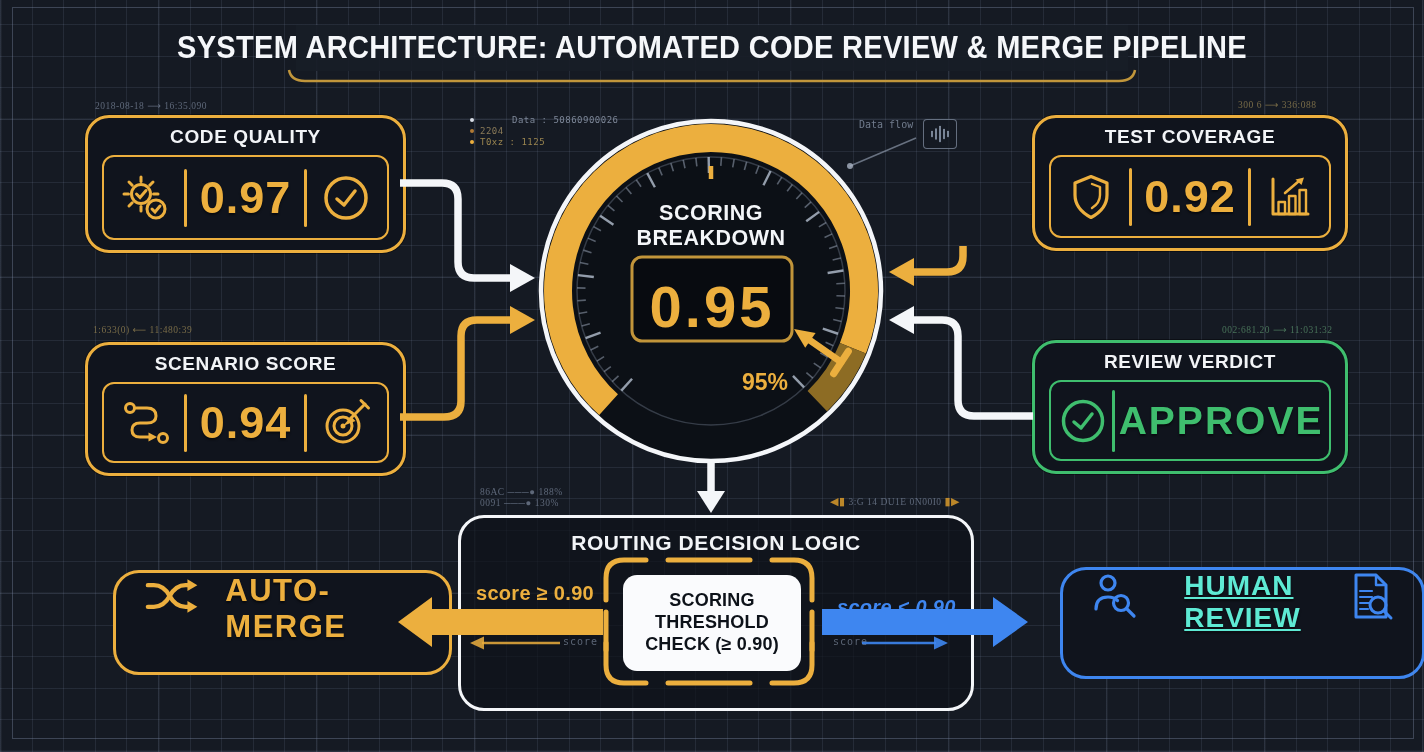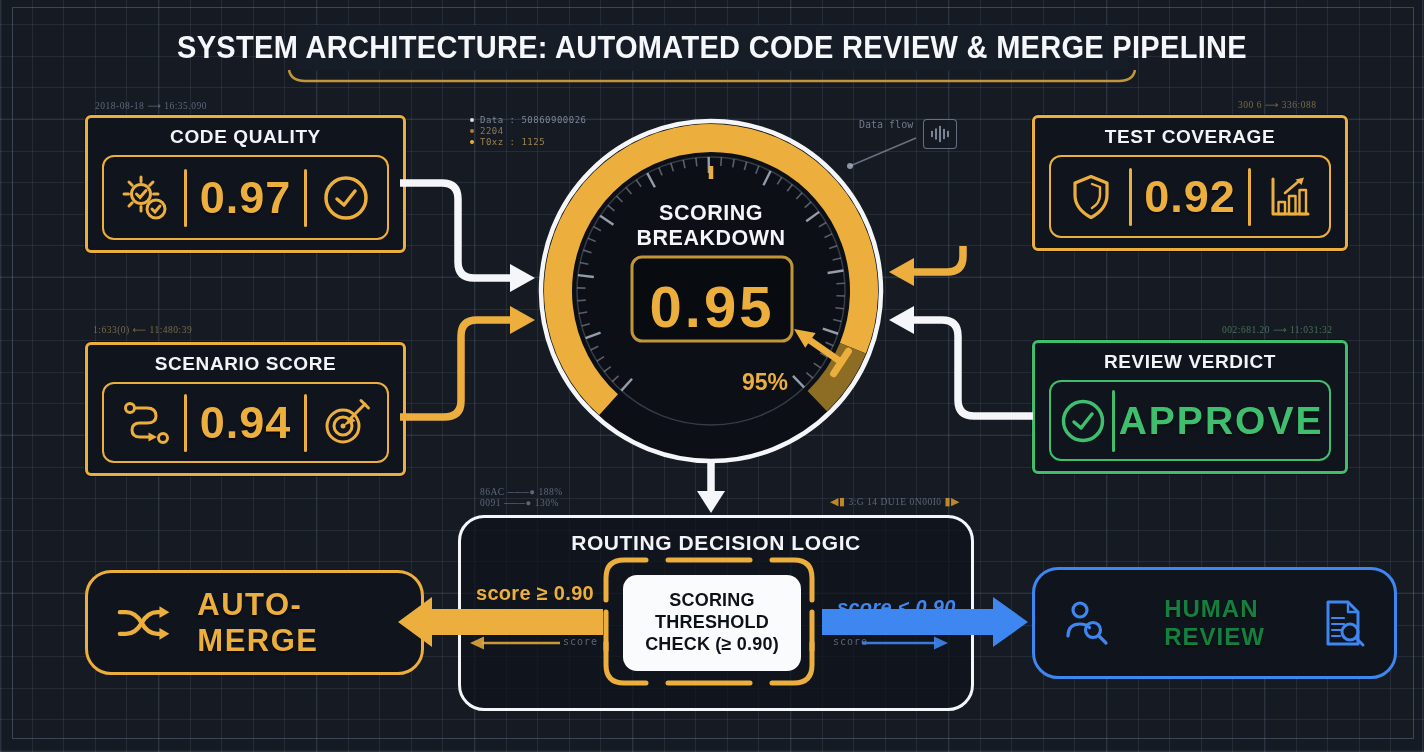--- a/index.html
+++ b/index.html
@@ -12,54 +12,54 @@
       repeating-linear-gradient(0deg, rgba(170,185,215,0.06) 0 2px, transparent 2px 158px),
       repeating-linear-gradient(90deg, rgba(170,185,215,0.06) 0 2px, transparent 2px 158px);}
   .frame{position:absolute;left:12px;top:7px;right:10px;bottom:13px;border:1.5px solid rgba(125,140,168,.38);pointer-events:none;}
   .layer{position:absolute;left:0;top:0;}
 
   .title-band{position:absolute;left:296px;top:25px;width:832px;height:46px;background:rgba(24,29,39,.92);}
   .page-title{position:absolute;left:0;top:31px;width:100%;text-align:center;color:#f5f7fa;
     font-size:29px;font-weight:800;letter-spacing:.3px;transform:scaleY(1.08);}
 
   
-  .mbox{position:absolute;background:#10141d;border:3px solid #ECAF3E;border-radius:6px;box-shadow:0 0 0 1px rgba(0,0,0,.4);}
+  .mbox{position:absolute;background:#10141d;border:3px solid #ECAF3E;border-radius:24px;box-shadow:0 0 0 1px rgba(0,0,0,.4);}
   .mbox .mtitle{position:absolute;top:8px;left:0;width:100%;text-align:center;color:#f2f4f7;font-size:19px;font-weight:800;letter-spacing:.6px;}
   .minner{position:absolute;left:14px;right:14px;top:37px;bottom:10px;border:2.5px solid #ECAF3E;border-radius:12px;
     display:flex;align-items:center;justify-content:space-evenly;padding:0 2px;}
   .vdiv{width:3px;height:58px;background:#ECAF3E;border-radius:2px;}
   .mvalue{font-size:45px;font-weight:800;color:#ECAF3E;letter-spacing:1px;text-shadow:0 2px 2px rgba(0,0,0,.5);}
   .gbox{border-color:#3FBE6E;}
   .gbox .minner{border-color:#3FBE6E;}
   .gbox .vdiv{background:#3FBE6E;height:62px;}
   .verdict-text{font-size:39px;font-weight:800;color:#3FBE6E;letter-spacing:2px;text-shadow:0 2px 2px rgba(0,0,0,.5);}
 
-  .outbox{position:absolute;background:#10141d;border:3.5px solid #ECAF3E;border-radius:26px;display:flex;align-items:center;}
+  .outbox{position:absolute;background:#10141d;border:3.5px solid #ECAF3E;border-radius:26px;display:flex;margin-left:28px;}
   .automerge-label{font-size:31px;font-weight:800;color:#ECAF3E;letter-spacing:1.5px;text-shadow:0 2px 2px rgba(0,0,0,.5);}
   .bluebox{border-color:#3E86F0;justify-content:space-between;padding:0 26px;}
-  .human-label{font-size:24px;font-weight:800;color:#15803d;letter-spacing:1px;line-height:1.15;text-shadow:0 2px 2px rgba(0,0,0,.5);}
+  .human-label{font-size:28px;font-weight:800;color:#5eead4;letter-spacing:1px;line-height:1.15;text-shadow:0 2px 2px rgba(0,0,0,.5);text-decoration:underline;}
 
   
   .routing{position:absolute;left:458px;top:515px;width:510px;height:190px;background:rgba(14,18,26,.7);
     border:3.5px solid #f4f6f9;border-radius:26px;}
   .routing-title{position:absolute;top:13px;left:0;width:100%;text-align:center;color:#f2f4f7;font-size:21px;font-weight:700;letter-spacing:.6px;}
   .threshold{position:absolute;left:162px;top:57px;width:178px;height:96px;background:#fafbfd;border-radius:14px;
     display:flex;flex-direction:column;align-items:center;justify-content:center;color:#0d1219;font-size:18px;font-weight:800;line-height:1.22;letter-spacing:.2px;}
   .cond{position:absolute;font-size:20px;font-weight:800;letter-spacing:.3px;}
   .cond.gold{color:#ECAF3E;} .cond.blue{color:#3E86F0;}
 
   
   .ann{position:absolute;font-family:Liberation Serif, serif;font-size:9.5px;letter-spacing:.5px;color:#6b7689;opacity:.85;white-space:nowrap;}
   .ann.goldish{color:#8a7a4e;}
   .ann.greenish{color:#518062;}
   .ann.orange .arrowglyph{color:#d99a2b;opacity:1;font-size:11px;}
   .notes{position:absolute;left:470px;top:114px;}
   .note-row{display:flex;align-items:center;gap:6px;height:11px;font-family:"DejaVu Sans Mono",monospace;font-size:9px;letter-spacing:.5px;}
   .note-dot{width:4px;height:4px;border-radius:50%;}
-  .note-row:nth-child(1) .note-dot{background:#d8dde6;} .note-row:nth-child(1) .note-text{color:#7d8798;}
+  .note-row:nth-child(1) .note-dot{background:#d8dde6;} .note-row:nth-child(1) .note-text{color:#7d8798;margin-left:32px;}
   .note-row:nth-child(2) .note-dot{background:#b07a35;} .note-row:nth-child(2) .note-text{color:#8a7a58;}
   .note-row:nth-child(3) .note-dot{background:#ECAF3E;} .note-row:nth-child(3) .note-text{color:#9a854f;}
   .dataflow-label{position:absolute;left:859px;top:119px;font-family:"DejaVu Sans Mono",monospace;font-size:10px;color:#8793a6;opacity:.8;}
   .dataflow-box{position:absolute;left:923px;top:119px;width:32px;height:28px;border:1.5px solid rgba(135,147,166,.7);border-radius:4px;background:rgba(20,25,34,.8);display:flex;align-items:center;justify-content:center;}
   .flow-small-label{position:absolute;font-family:"DejaVu Sans Mono",monospace;font-size:10px;color:#5b6575;letter-spacing:1px;}
   svg text{font-family:"Liberation Sans",sans-serif;}
 </style>
 </head>
 <body>
 

